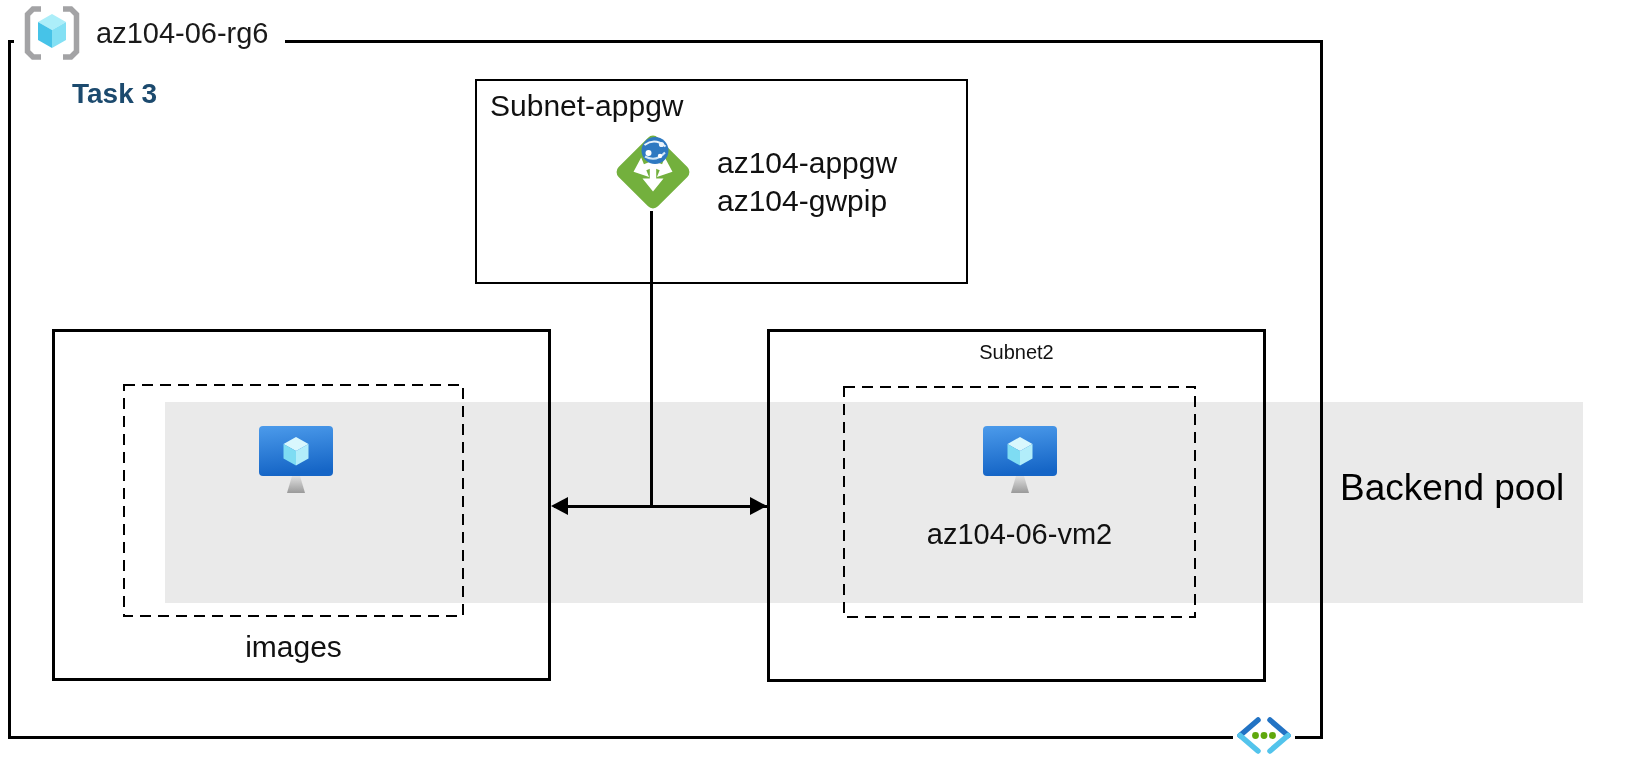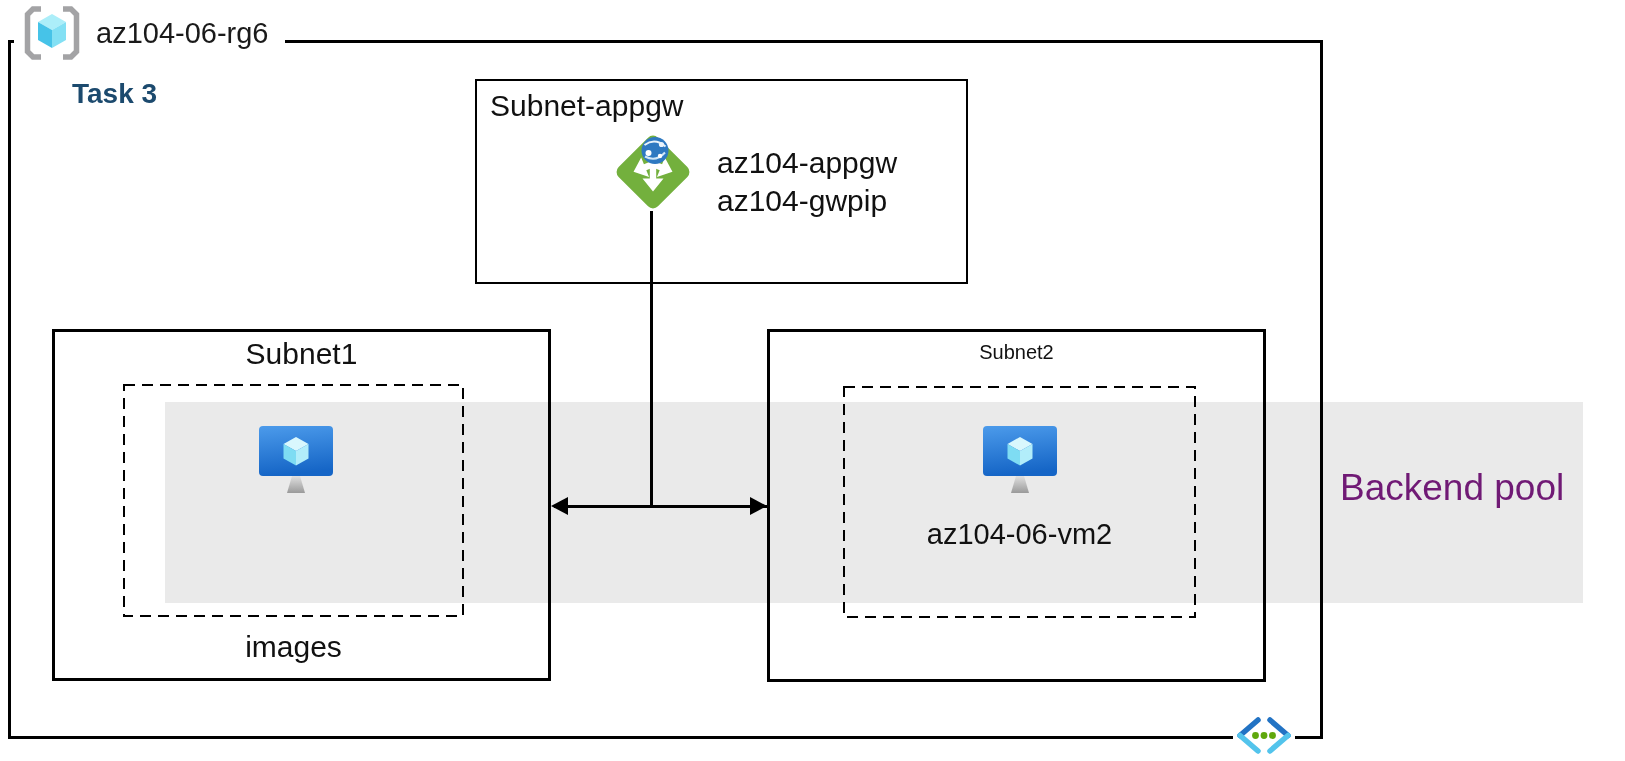--- a/index.html
+++ b/index.html
@@ -4,21 +4,21 @@
 <style>
   html,body{margin:0;padding:0;background:#ffffff;}
   .stage{
     position:relative;width:1625px;height:761px;background:#ffffff;
     font-family:"Liberation Sans",sans-serif;color:#111111;overflow:hidden;
   }
   .abs{position:absolute;}
 
   
   .band{left:165px;top:402px;width:1418px;height:201px;background:#EAEAEA;}
-  .backend-label{left:1340px;top:467px;width:250px;font-size:37px;color:#701a75;white-space:nowrap;}
+  .backend-label{left:1340px;top:467px;width:250px;font-size:37px;color:#000000;white-space:nowrap;}
 
   
   .outer-box{left:8px;top:40px;width:1315px;height:699px;border:3px solid #000;box-sizing:border-box;}
 
   
   .rg-header{left:14px;top:4px;height:58px;display:flex;align-items:center;gap:16px;
              background:#fff;padding:0 16px 0 10px;}
   .rg-name{font-size:29px;color:#1a1a1a;white-space:nowrap;}
   .task-label{left:36px;top:78px;font-size:28px;font-weight:bold;color:#1C4A6E;margin-left:36px;}
 
@@ -99,21 +99,20 @@
     <div>az104-appgw</div>
     <div>az104-gwpip</div>
   </div>
 
   <div class="abs vline"></div>
   <div class="abs hline"></div>
   <div class="abs arrow-head arrow-left"></div>
   <div class="abs arrow-head arrow-right"></div>
 
   <div class="abs subnet-box subnet1-box"></div>
-  <div class="abs subnet1-title">Subnet1</div>
   <svg class="abs" style="left:123px;top:384px;" width="341" height="233">
     <rect x="1" y="1" width="339" height="231" fill="none" stroke="#000" stroke-width="2" stroke-dasharray="11 7"></rect>
   </svg>
   <svg class="abs vm-icon1" width="76" height="72" viewBox="0 0 76 72">
     <defs>
       <linearGradient id="scrA" x1="0" y1="0" x2="0.15" y2="1">
         <stop offset="0" stop-color="#4C9BEB"></stop>
           <stop offset="1" stop-color="#1565C6"></stop>
       </linearGradient>
       <linearGradient id="stdA" x1="0" y1="0" x2="0" y2="1">

